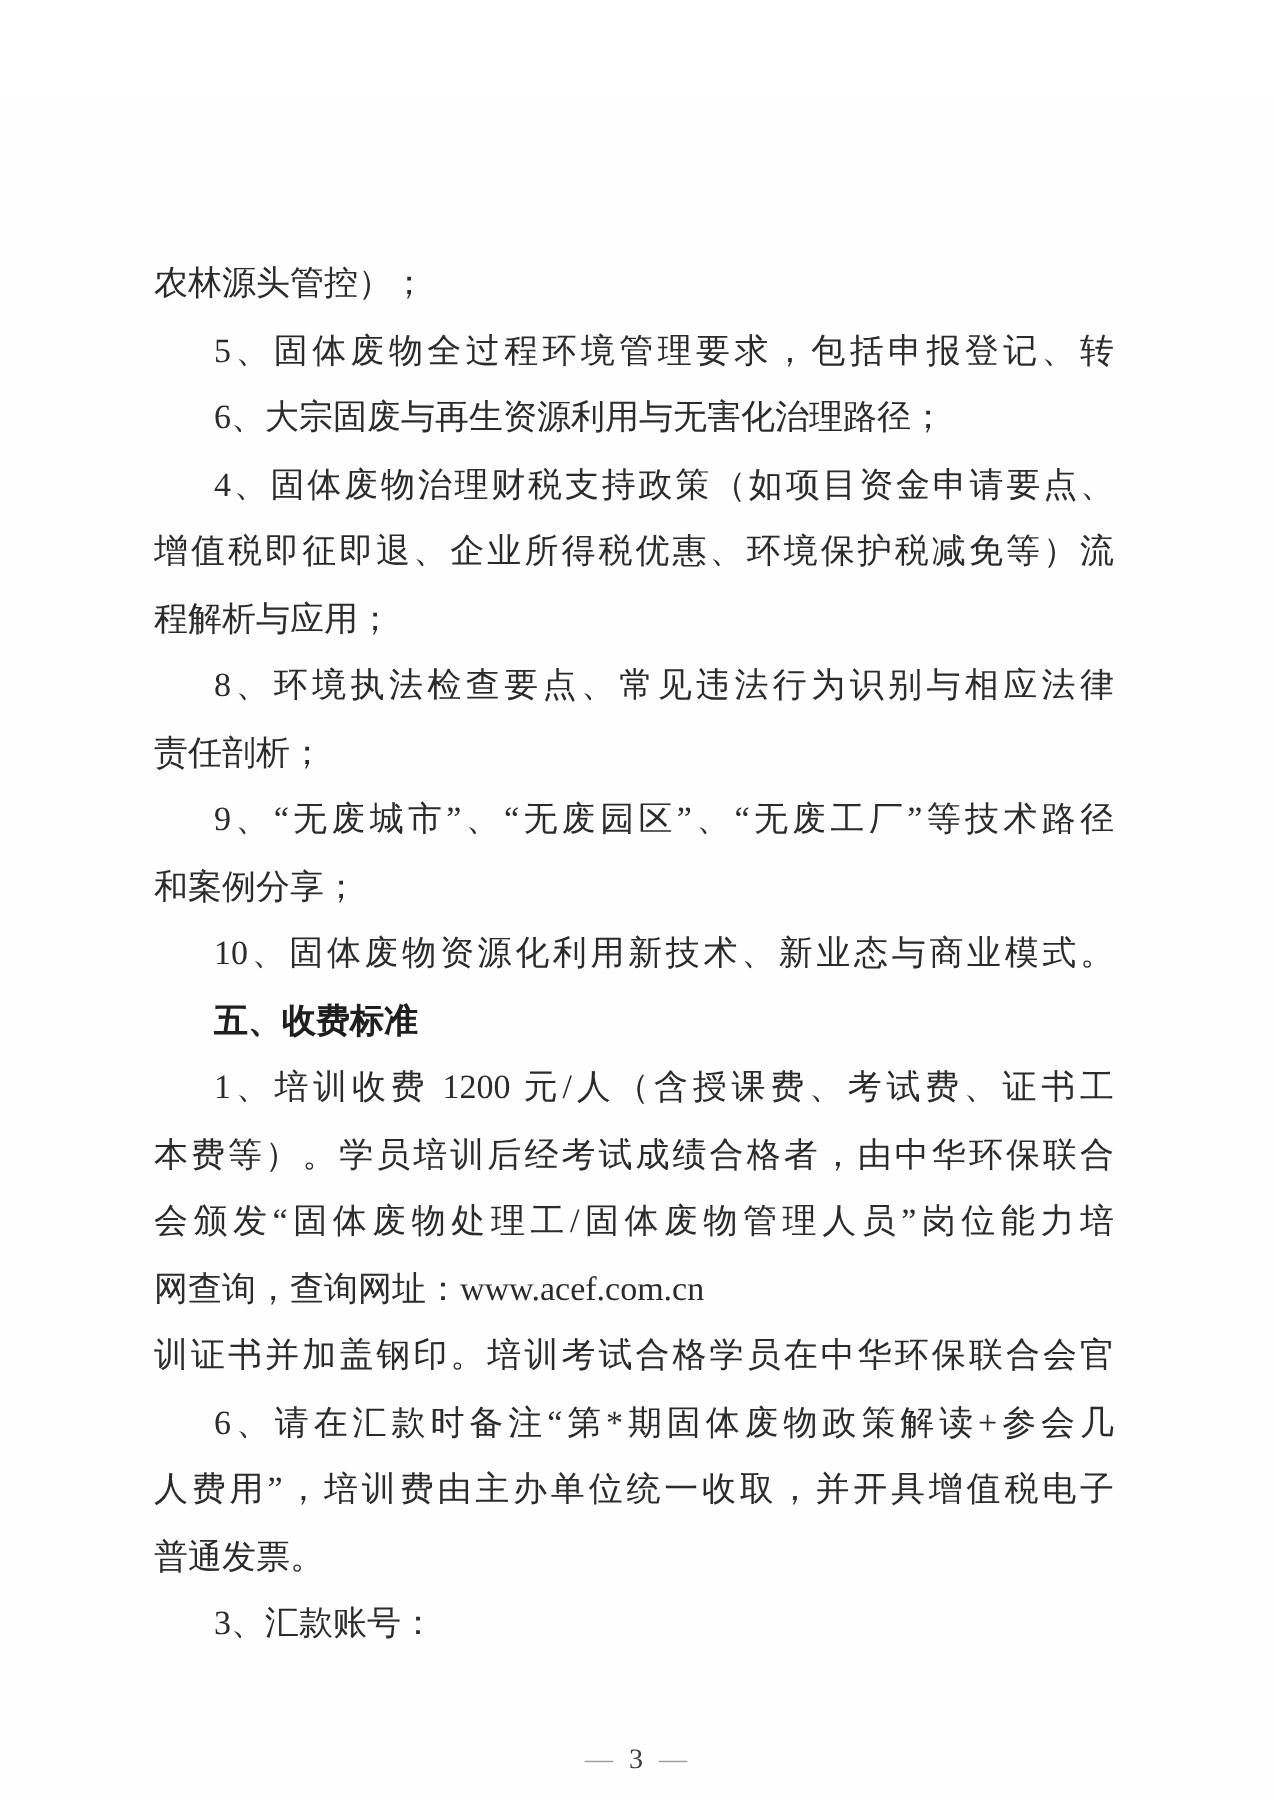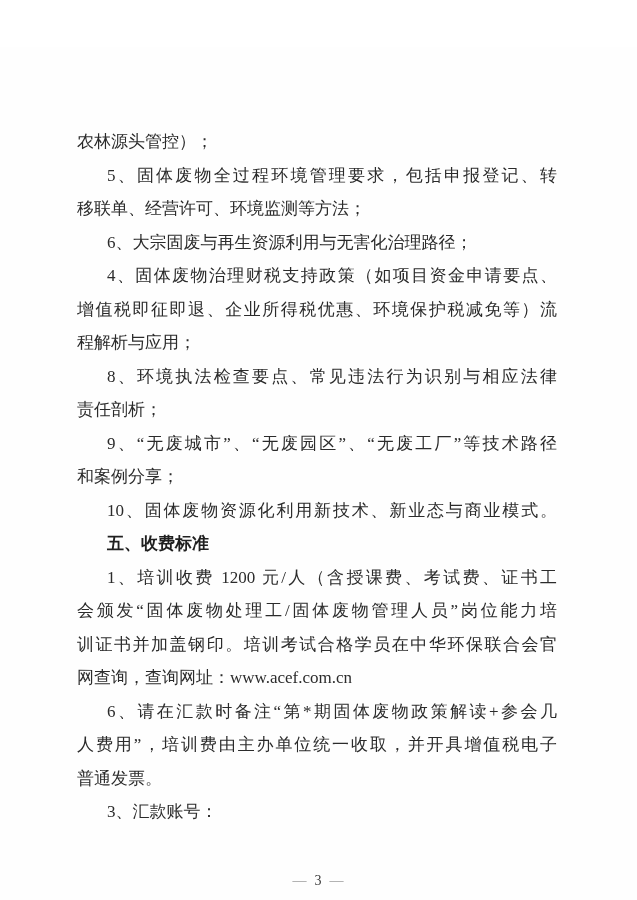--- a/index.html
+++ b/index.html
@@ -59,35 +59,35 @@
   }
 </style>
 </head>
 <body>
 
 <div class="page">
 
   <div class="doc-body">
     <div class="ln end">农林源头管控）；</div>
     <div class="ln ind fill">5、固体废物全过程环境管理要求，包括申报登记、转</div>
-    <div class="ln end">移联单、经营许可、环境监测等方法；</div>
     <div class="ln ind">6、大宗固废与再生资源利用与无害化治理路径；</div>
     <div class="ln ind fill">4、固体废物治理财税支持政策（如项目资金申请要点、</div>
     <div class="ln fill">增值税即征即退、企业所得税优惠、环境保护税减免等）流</div>
     <div class="ln end">程解析与应用；</div>
     <div class="ln ind fill">8、环境执法检查要点、常见违法行为识别与相应法律</div>
     <div class="ln end">责任剖析；</div>
     <div class="ln ind fill">9、“无废城市”、“无废园区”、“无废工厂”等技术路径</div>
     <div class="ln end">和案例分享；</div>
     <div class="ln ind fill">10、固体废物资源化利用新技术、新业态与商业模式。</div>
     <div class="ln ind bold">五、收费标准</div>
     <div class="ln ind fill">1、培训收费 1200 元/人（含授课费、考试费、证书工</div>
+    <div class="ln fill">本费等）。学员培训后经考试成绩合格者，由中华环保联合</div>
     <div class="ln fill">会颁发“固体废物处理工/固体废物管理人员”岗位能力培</div>
+    <div class="ln end">网查询，查询网址：www.acef.com.cn</div>
     <div class="ln fill">训证书并加盖钢印。培训考试合格学员在中华环保联合会官</div>
-    <div class="ln end">网查询，查询网址：www.acef.com.cn</div>
     <div class="ln ind fill">6、请在汇款时备注“第*期固体废物政策解读+参会几</div>
     <div class="ln fill">人费用”，培训费由主办单位统一收取，并开具增值税电子</div>
     <div class="ln end">普通发票。</div>
     <div class="ln ind">3、汇款账号：</div>
   </div>
 
   <div class="page-footer">
     <span class="dash">—</span><span>3</span><span class="dash">—</span>
   </div>
 

